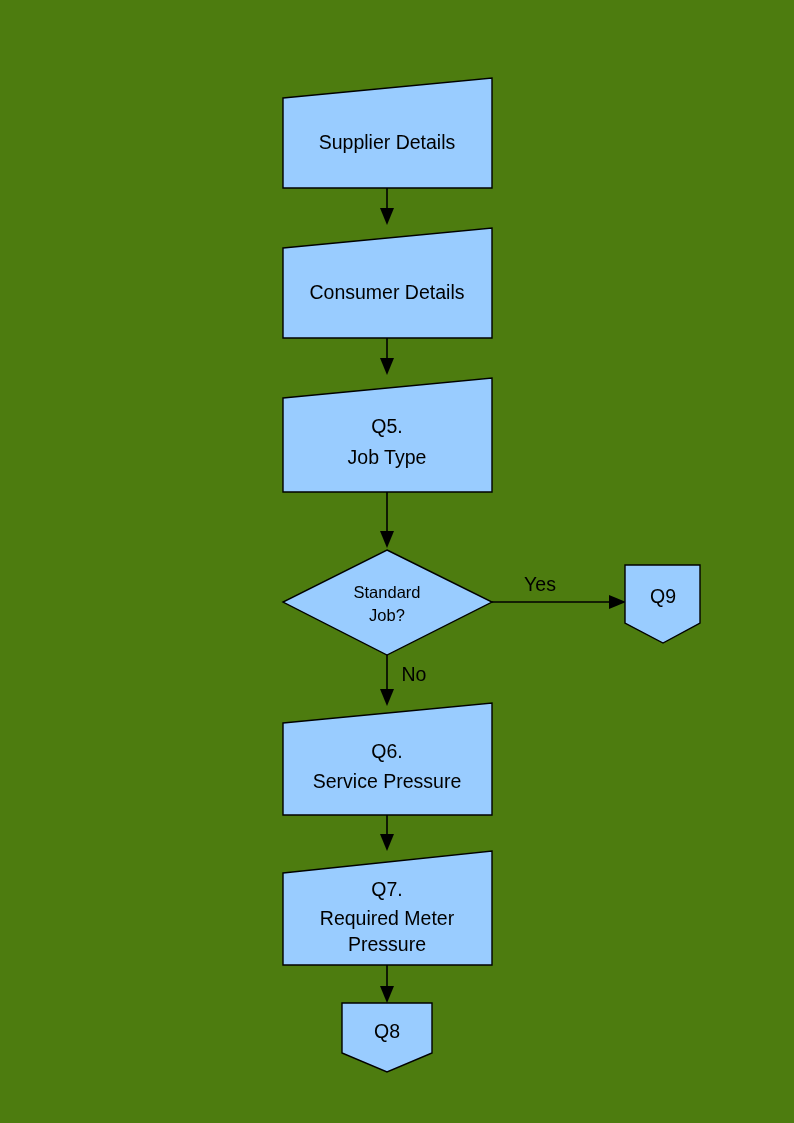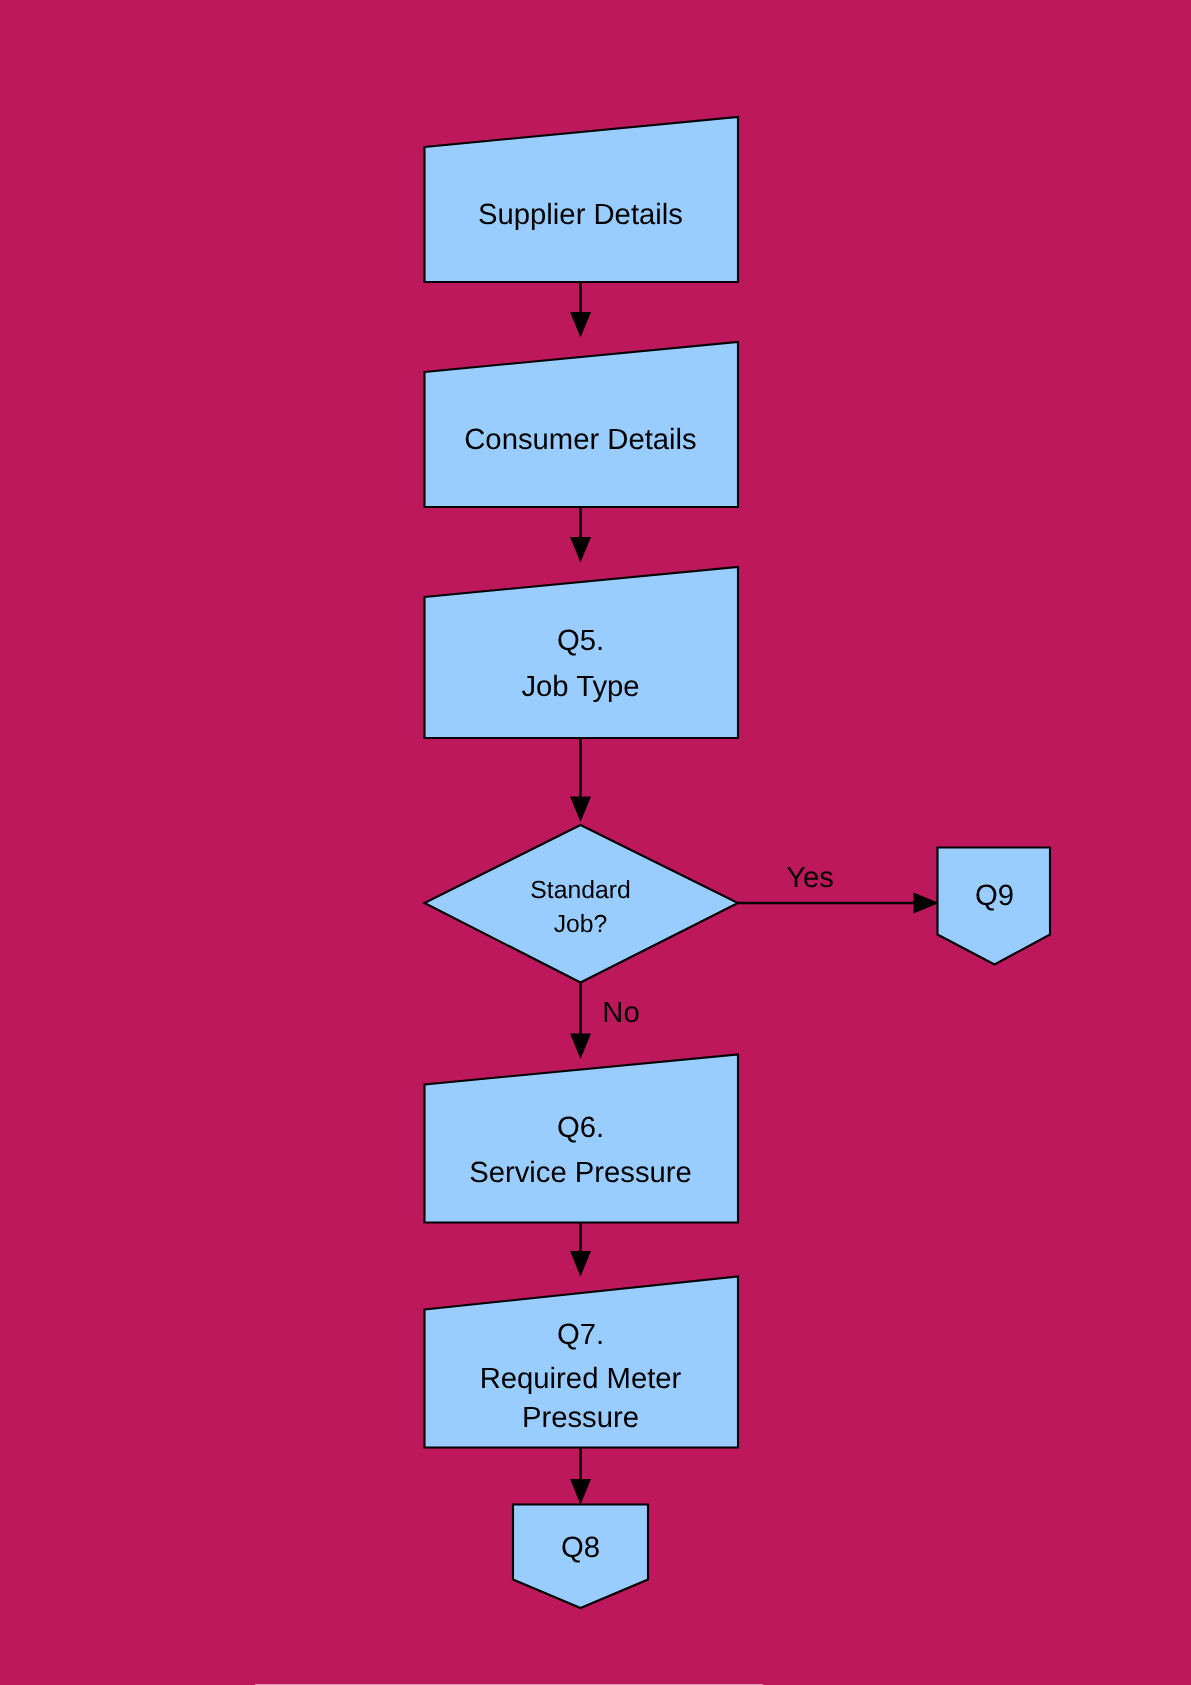--- a/index.html
+++ b/index.html
@@ -10,21 +10,21 @@
   body {
     width: 794px;
     height: 1123px;
     font-family: "Liberation Sans", sans-serif;
     overflow: hidden;
   }
   #flowchart-root {
     position: relative;
     width: 794px;
     height: 1123px;
-    background: #be185d;
+    background: #4d7c0f;
   }
   svg#flow-svg {
     position: absolute;
     left: 0;
     top: 0;
     width: 794px;
     height: 1123px;
   }
   .node-shape {
     fill: #99ccff;

